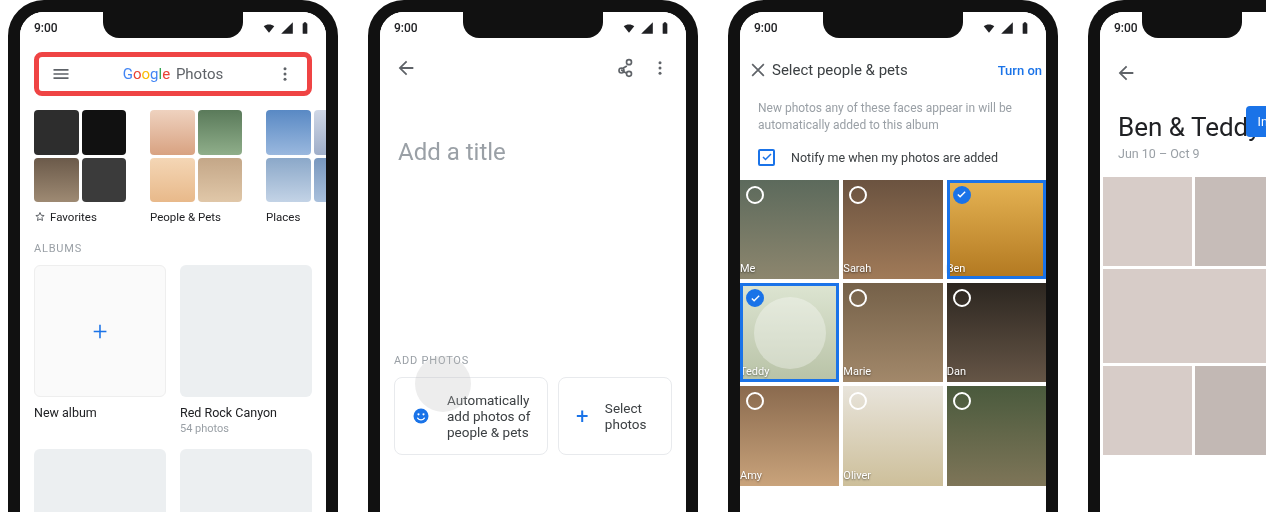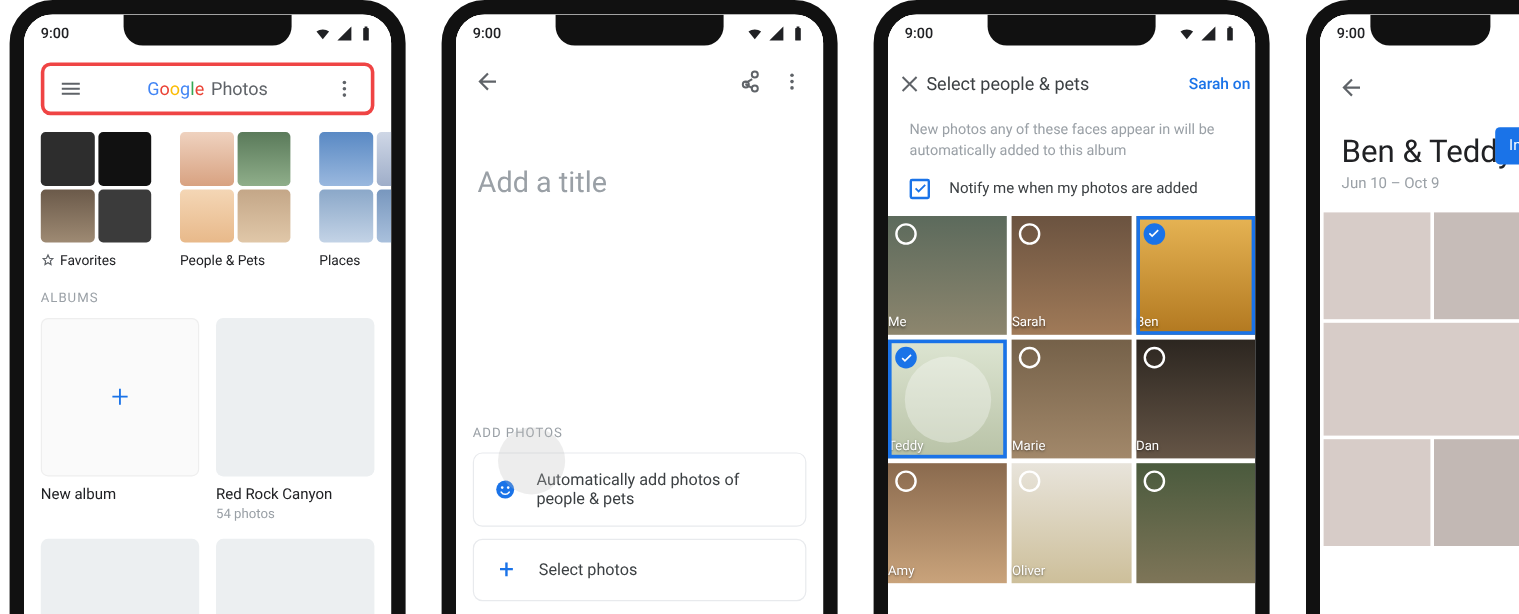--- a/index.html
+++ b/index.html
@@ -42,21 +42,21 @@
     width:140px; height:26px; background:#111;
     border-radius: 0 0 16px 16px;
   }
   .status-icons { display:flex; gap:4px; align-items:center; }
   .status-icons svg { width:14px; height:14px; }
 
   
   .searchbar {
     margin: 8px 14px 10px;
     height: 44px;
-    border: 3px solid #ef4444;
+    border: 5px solid #ef4444;
     border-radius: 8px;
     display:flex; align-items:center;
     padding: 0 10px;
     gap:10px;
   }
   .searchbar .menu, .searchbar .more {
     width:24px; height:24px; display:flex; align-items:center; justify-content:center;
     color:#5f6368;
   }
   .searchbar .logo { flex:1; text-align:center; font-size:15px; }
@@ -83,21 +83,21 @@
   
   .topbar {
     height:48px; display:flex; align-items:center; padding:0 12px; gap:8px; color:#5f6368;
   }
   .topbar .grow{flex:1;}
   .iconbtn{ width:28px; height:28px; display:flex; align-items:center; justify-content:center; cursor:pointer;}
   .placeholder-title{
     padding: 46px 18px 0; font-size:24px; color:#9aa0a6;
   }
   .p2-section{ padding-top: 170px;}
-  .opt-list{ padding:0 14px; display:flex; flex-direction:column; gap:10px;}
+  .opt-list{ padding:0 14px; display:flex; gap:10px;}
   .opt{
     border:1px solid #e8eaed; border-radius:8px; padding:14px 16px;
     display:flex; align-items:center; gap:16px; font-size:13.5px; color:#3c4043;
     position:relative;
   }
   .opt .icon{ width:22px; height:22px; display:flex; align-items:center; justify-content:center; color:#1a73e8;}
   .ripple{
     position:absolute; pointer-events:none;
     width:56px; height:56px; border-radius:50%; background:#bdbdbd44;
     left:20px; top:-22px;
@@ -348,21 +348,21 @@
       </div>
     </div>
 
     <div class="p3-topbar">
       <div class="iconbtn">
         <svg width="20" height="20" viewBox="0 0 24 24">
             <path stroke="#5f6368" stroke-width="2" fill="none" d="M5 5l14 14M19 5L5 19"></path>
           </svg>
       </div>
       <span class="title">Select people &amp; pets</span>
-      <span class="action">Sarah on</span>
+      <span class="action">Turn on</span>
     </div>
     <div class="p3-desc">New photos any of these faces appear in will be automatically added to this album</div>
     <div class="p3-check">
       <div class="checkbox">
         <svg width="12" height="12" viewBox="0 0 24 24">
             <path fill="none" stroke="#1a73e8" stroke-width="3" d="M4 12l5 5L20 6"></path>
           </svg>
       </div>
       <span>Notify me when my photos are added</span>
     </div>

